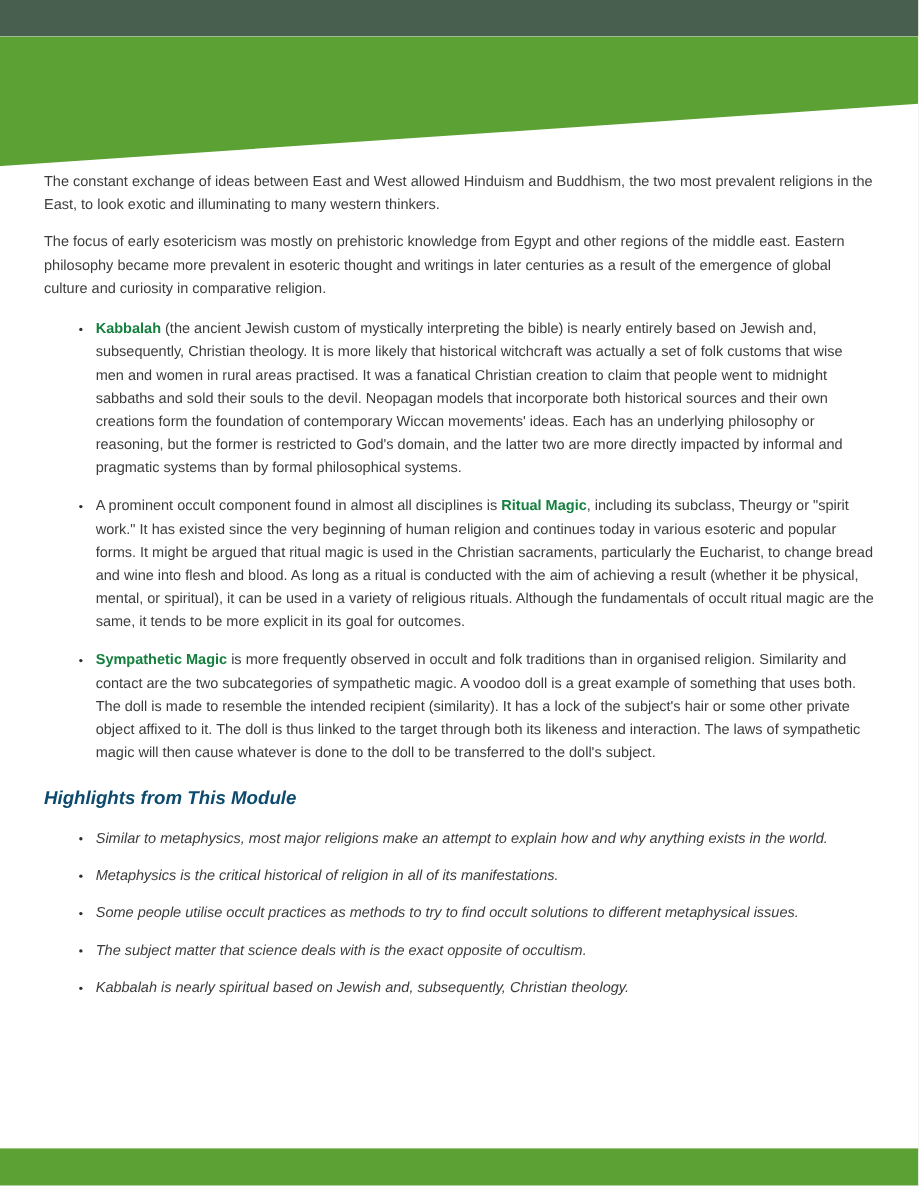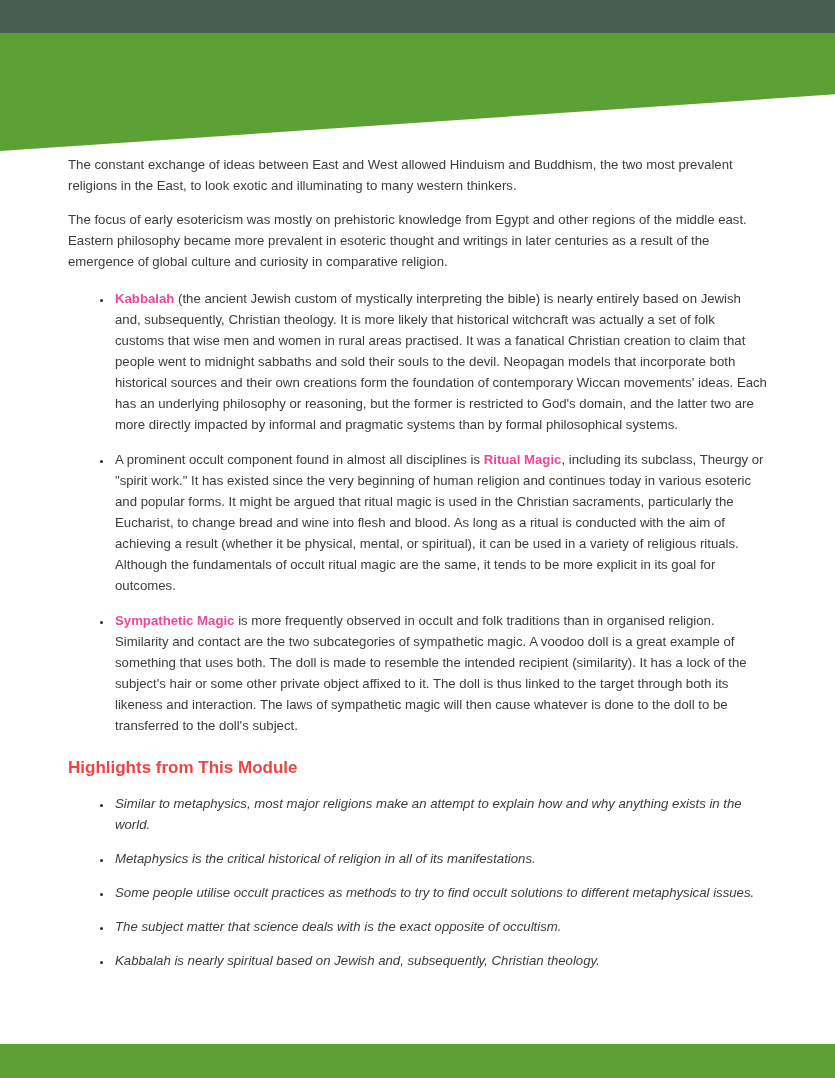--- a/index.html
+++ b/index.html
@@ -30,45 +30,46 @@
   .footerbar {
     position: absolute;
     left: 0; bottom: 0;
     width: 100%; height: 34px;
     background: #5ca134;
   }
   .content {
     position: absolute;
     top: 154px; left: 0;
     width: 100%;
-    padding: 0 68px;
+    padding: 0 40px;
     box-sizing: border-box;
     font-size: 13.2px;
     line-height: 21px;
   }
   .content p { margin: 0 0 13px 0; }
   ul.bullets {
     list-style: disc;
     margin: 16px 0;
     padding-left: 45px;
   }
   ul.bullets li {
     margin-bottom: 14px;
     padding-left: 2px;
   }
   ul.bullets li::marker { color: #2b2b2b; font-size: 0.8em; }
   ul.bullets.highlights { margin-top: 12px; font-style: italic; }
   ul.bullets.highlights li { margin-bottom: 13px; }
-  .term { font-weight: bold; color: #ec4899; }
+  .term { font-weight: bold; color: #15803d; }
   h2.section-heading {
     font-size: 17px;
     line-height: 24px;
     font-weight: bold;
-    color: #ef4444;
+    color: #0c4a6e;
     margin: 20px 0 13px 0;
+    font-style: italic;
   }
 </style>
 </head>
 <body>
 
 <div class="page">
 
   <div class="topbar" style="background-color: rgb(72, 95, 80);"></div>
   <div class="banner" style="background-color: rgb(92, 161, 52);"></div>
 

